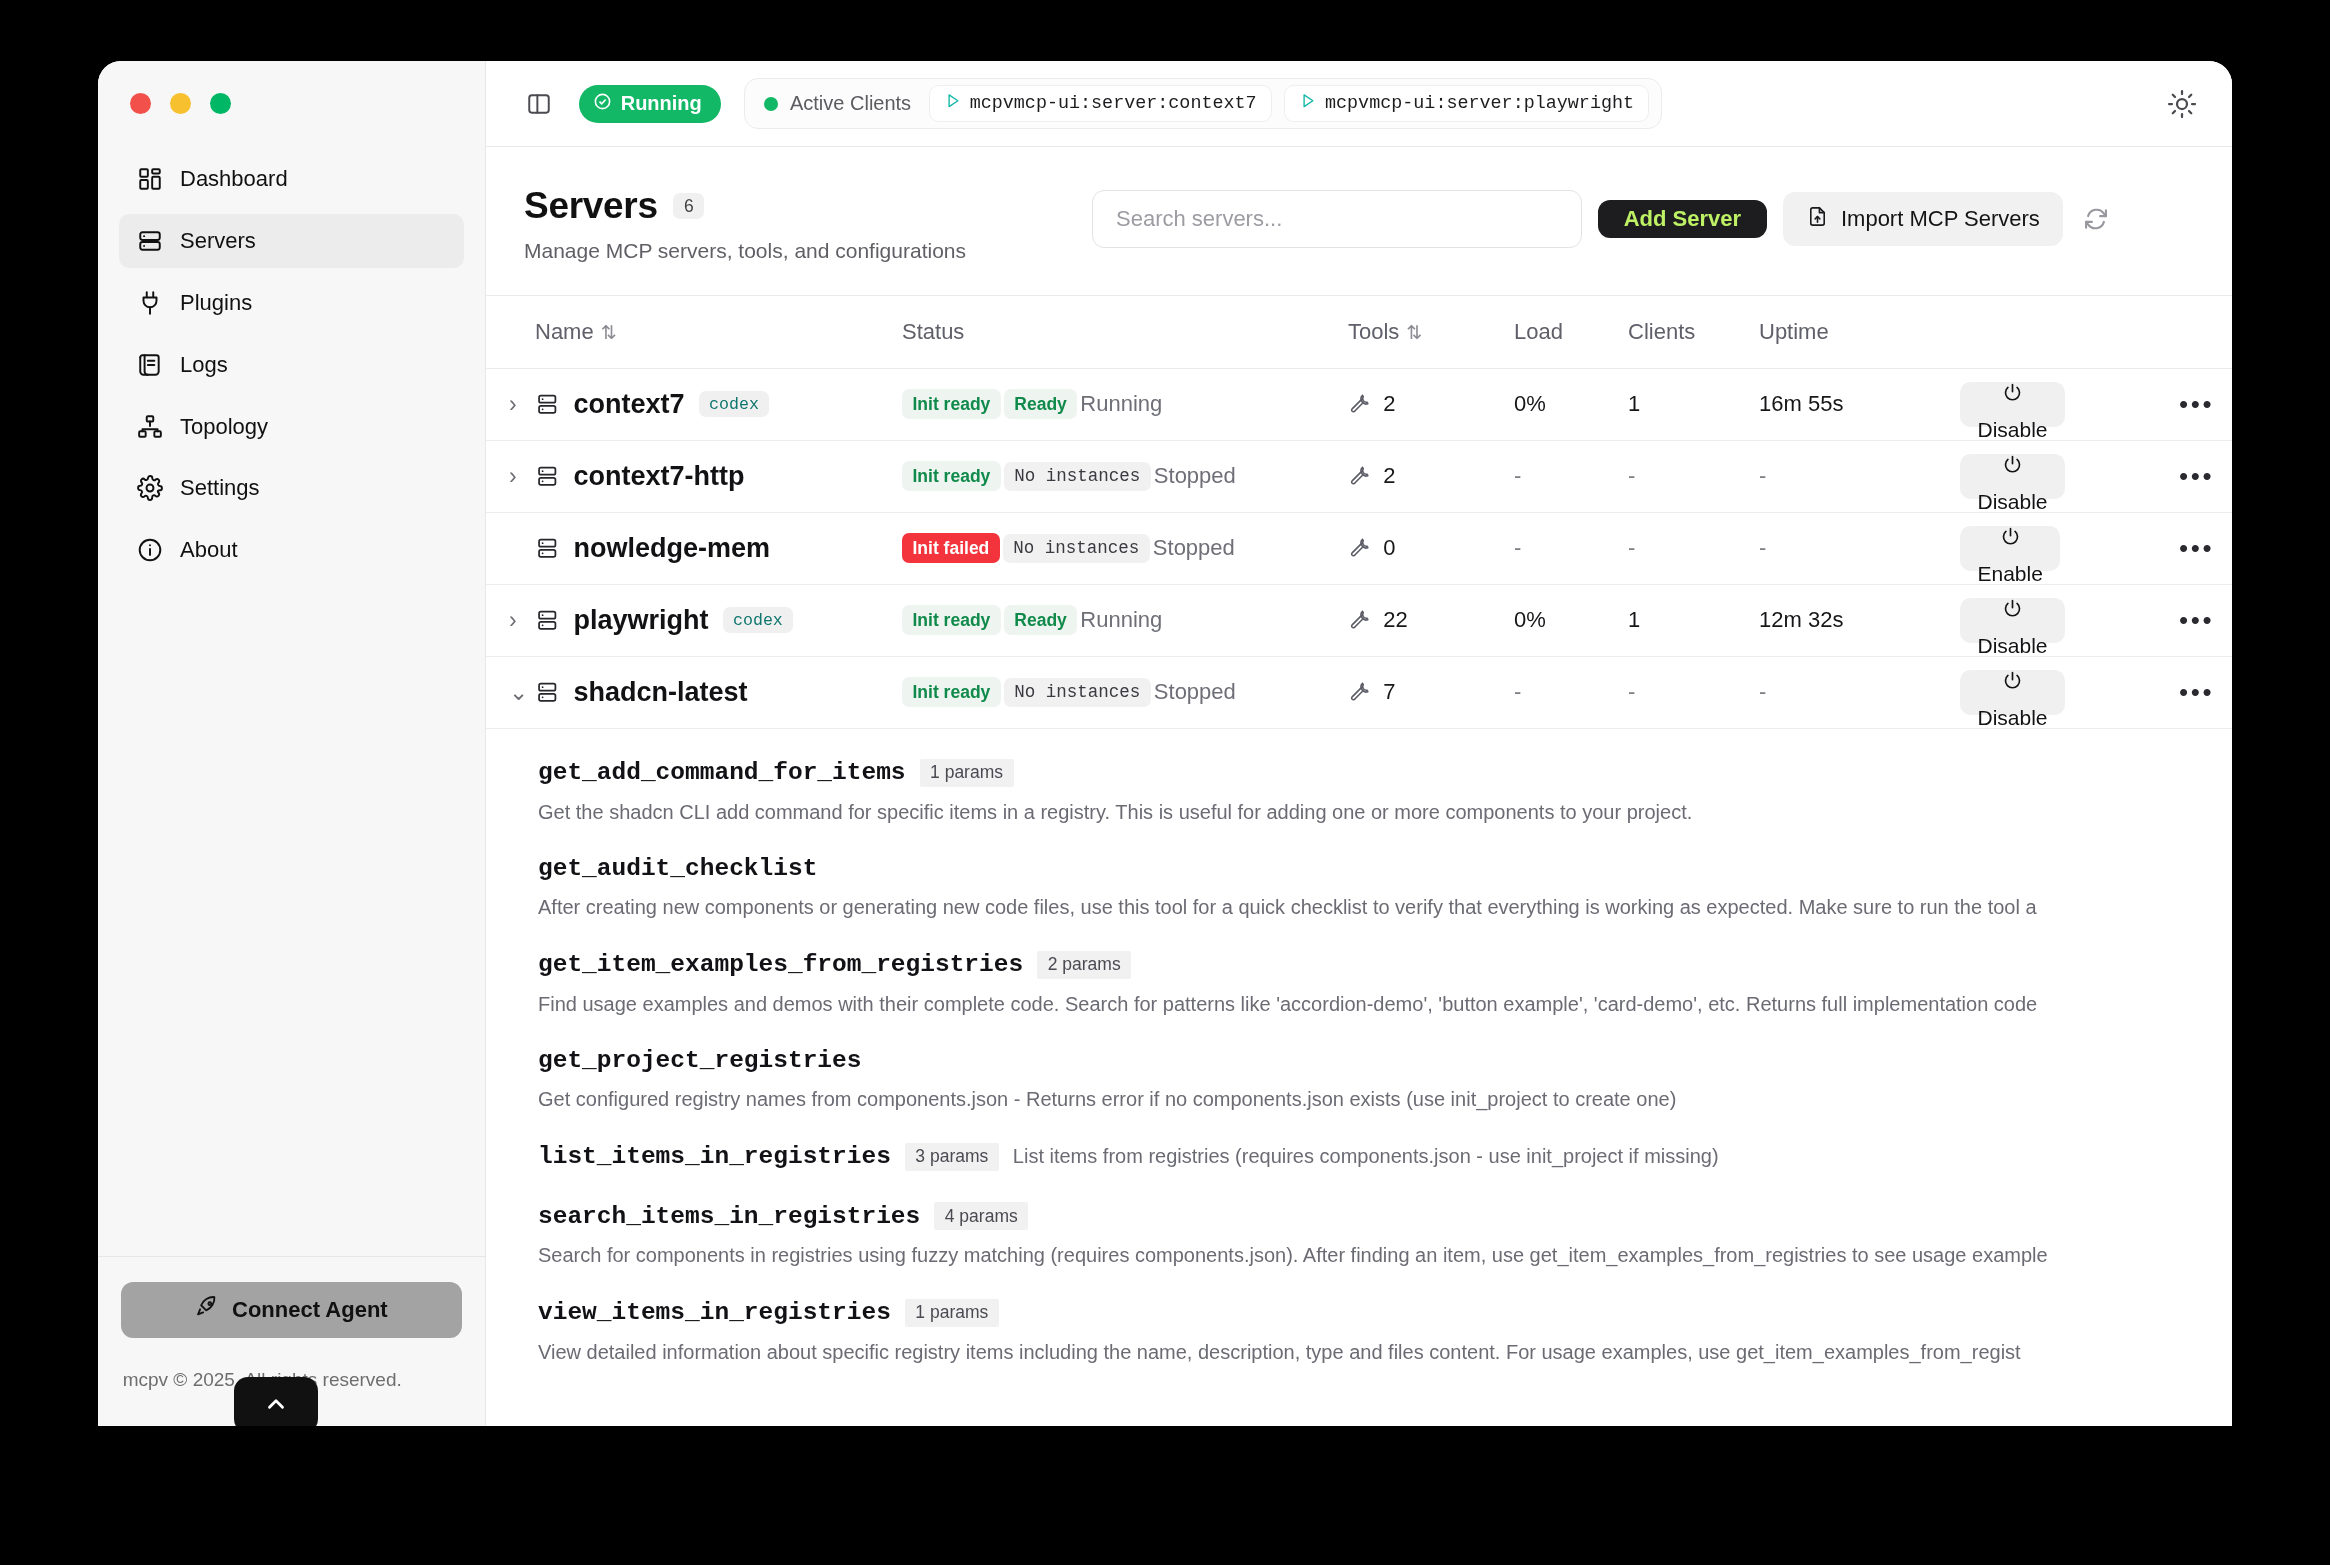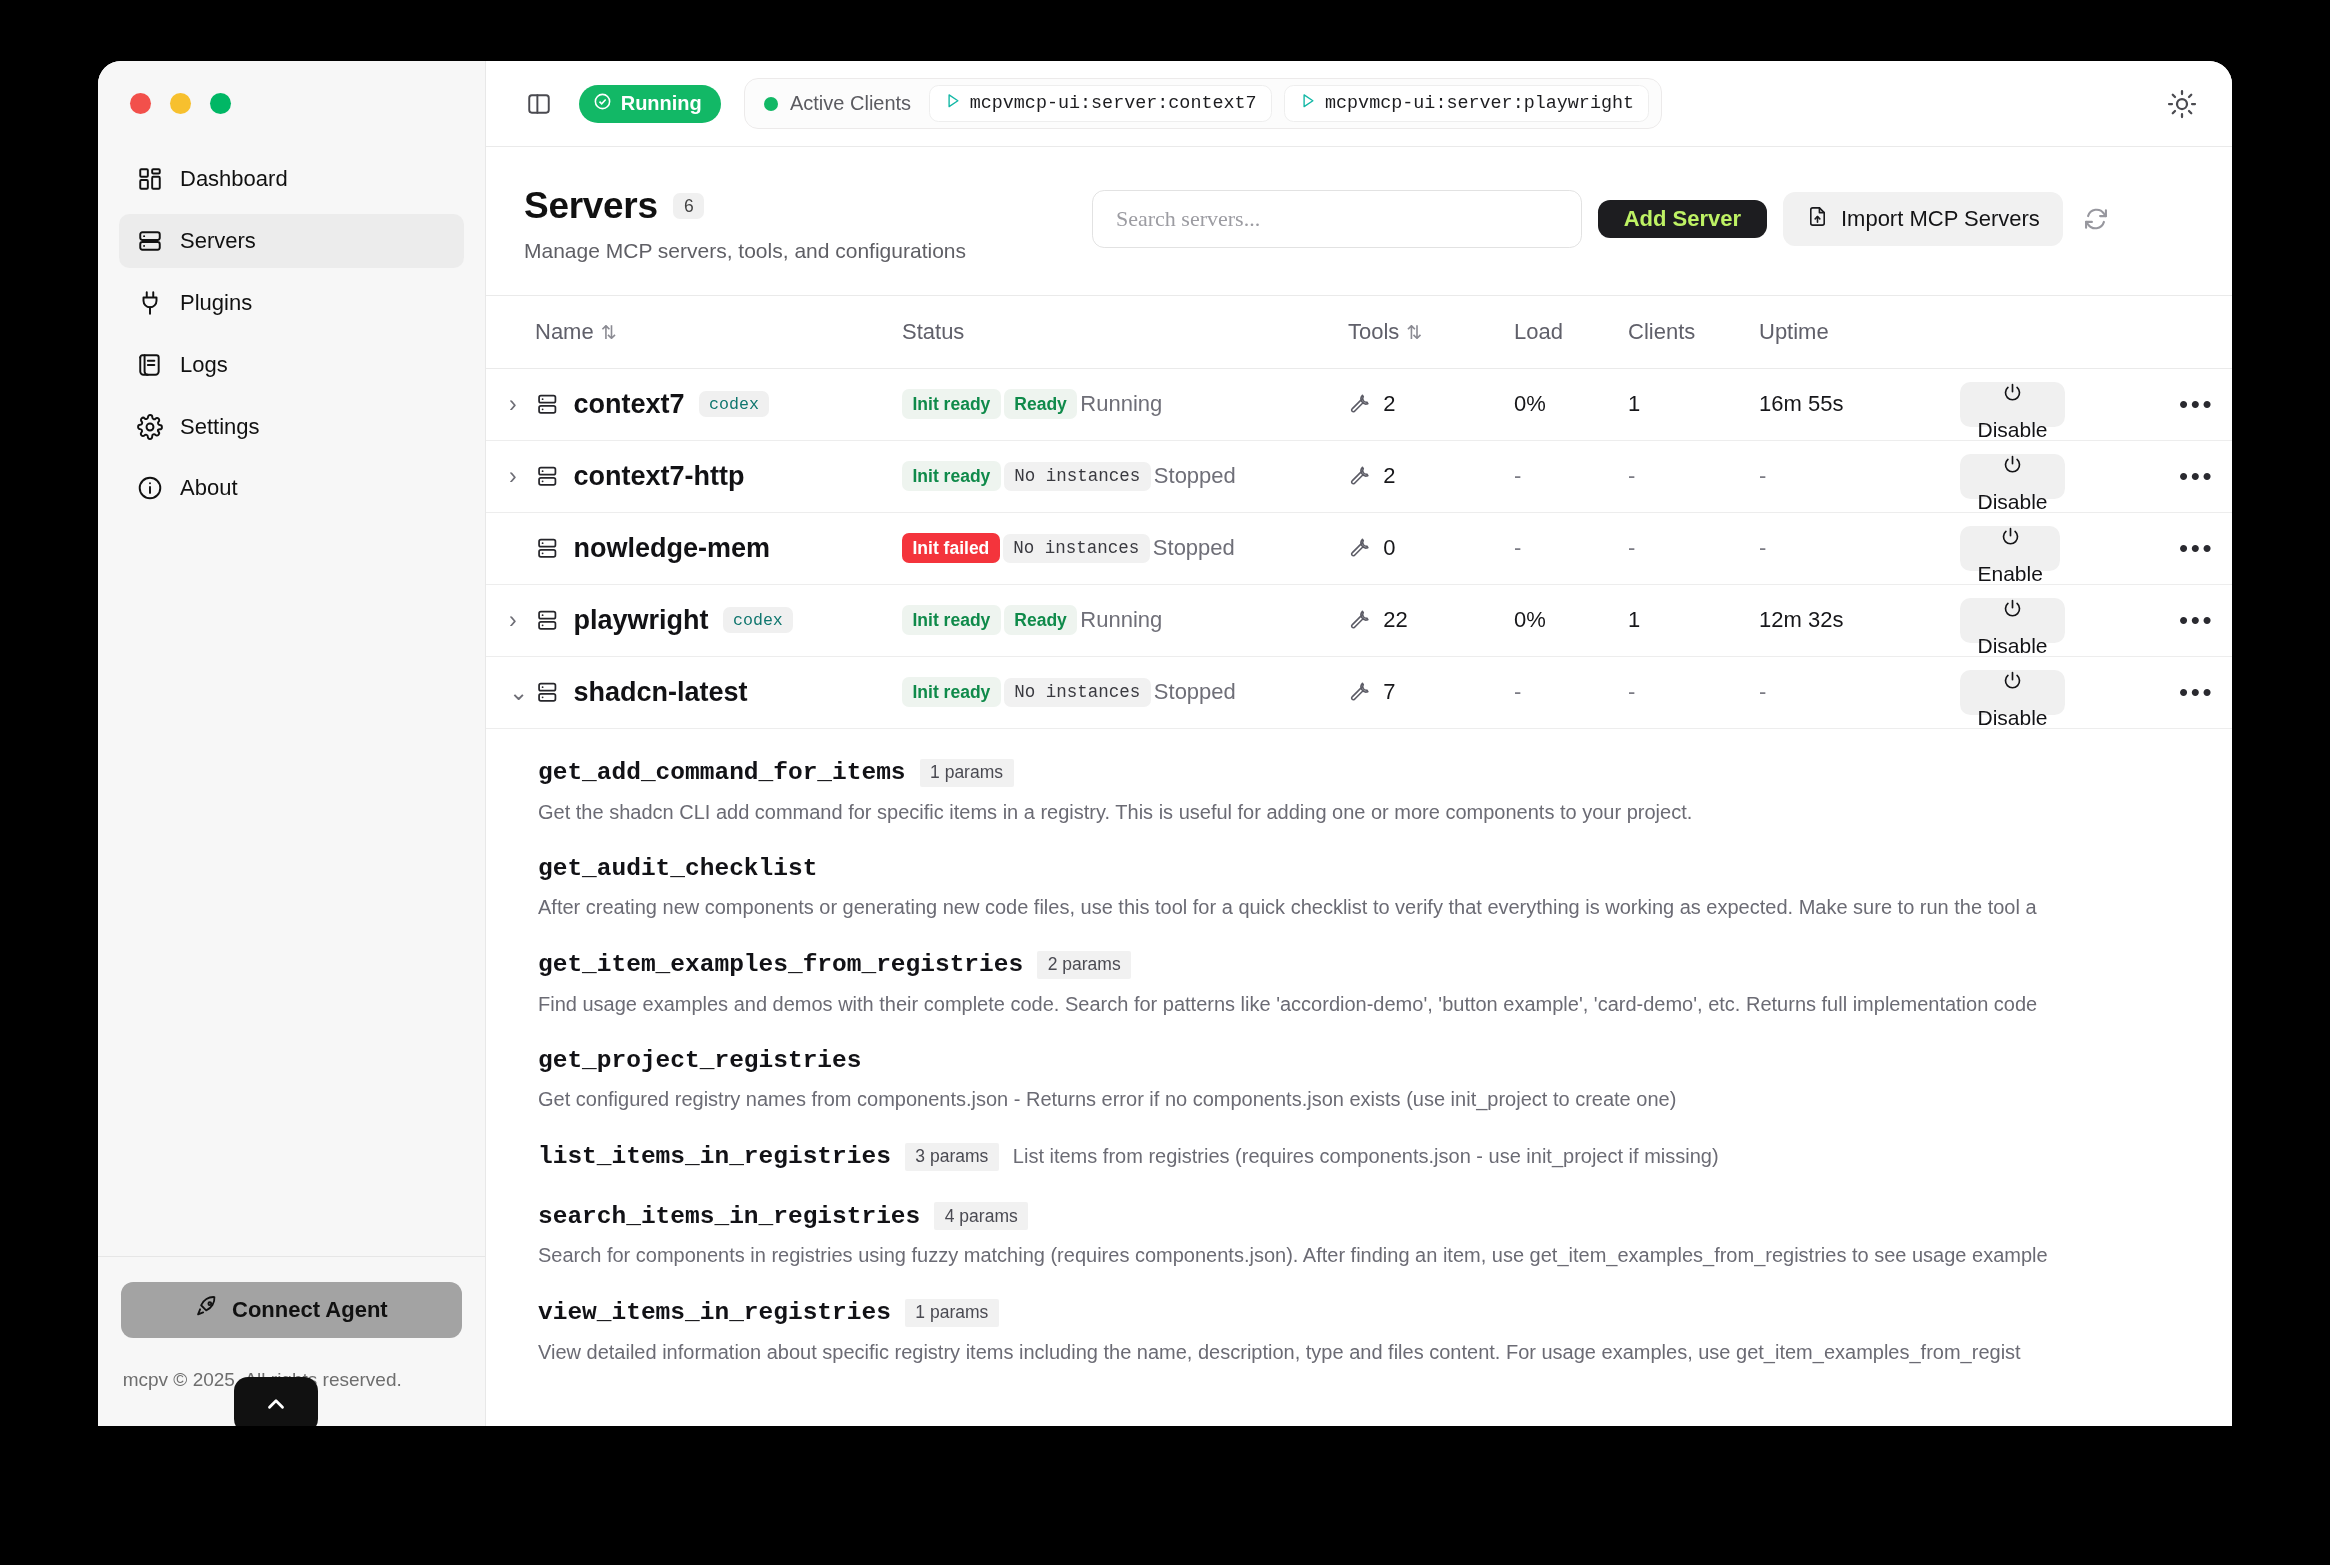--- a/index.html
+++ b/index.html
@@ -163,21 +163,21 @@
   #header-actions { display: flex; align-items: center; gap: 15.7px; margin-top: 5.2px; }
   #search-box {
     width: 490px; height: 58px;
     border: 0.9px solid #e2e2e2;
     border-radius: 12.2px;
     padding: 0 23px;
     font-size: 22px;
     color: #222;
     outline: none;
     background: #fff;
-    font-family: Liberation Serif, serif;
+    font-family: Liberation Sans, sans-serif;
   }
   #search-box::placeholder { color: #9c9ca2; }
   #add-server {
     height: 38px; background: #1d1d20; color: #bef264;
     border: none; border-radius: 12.2px; padding: 0 26px;
     font-size: 22px; font-weight: 700; cursor: pointer;
     font-family: "Liberation Sans", sans-serif;
   }
   #import-btn {
     height: 54px; background: #f1f1f1; color: #141416;
@@ -324,20 +324,31 @@
           <svg viewBox="0 0 24 24">
               <path d="M7 3h11a2 2 0 0 1 2 2v13a3 3 0 0 1-3 3H6a3 3 0 0 1-3-3V5"></path>
               <path d="M3 5a2 2 0 0 1 2-2h2v15a3 3 0 0 0 3 3"></path>
               <line x1="10" y1="8" x2="16" y2="8"></line>
               <line x1="10" y1="12" x2="16" y2="12"></line>
             </svg>
         </span>
         <span>Logs</span>
       </div>
 
+      <div class="nav-item">
+        <span class="nav-icon">
+          <svg viewBox="0 0 24 24">
+              <rect x="9" y="2" width="6" height="5" rx="1"></rect>
+              <rect x="2" y="16" width="6" height="5" rx="1"></rect>
+              <rect x="16" y="16" width="6" height="5" rx="1"></rect>
+              <path d="M12 7v4M5 16v-2h14v2"></path>
+            </svg>
+        </span>
+        <span>Topology</span>
+      </div>
 
       <div class="nav-item">
         <span class="nav-icon">
           <svg viewBox="0 0 24 24">
               <circle cx="12" cy="12" r="3.2"></circle>
               <path d="M19.4 14.5a1.7 1.7 0 0 0 .34 1.88l.06.06a2 2 0 1 1-2.83 2.83l-.06-.06a1.7 1.7 0 0 0-1.88-.34 1.7 1.7 0 0 0-1.03 1.56V21a2 2 0 1 1-4 0v-.1a1.7 1.7 0 0 0-1.11-1.56 1.7 1.7 0 0 0-1.88.34l-.06.06a2 2 0 1 1-2.83-2.83l.06-.06a1.7 1.7 0 0 0 .34-1.88 1.7 1.7 0 0 0-1.56-1.03H3a2 2 0 1 1 0-4h.1a1.7 1.7 0 0 0 1.56-1.11 1.7 1.7 0 0 0-.34-1.88l-.06-.06a2 2 0 1 1 2.83-2.83l.06.06a1.7 1.7 0 0 0 1.88.34h.08A1.7 1.7 0 0 0 10.14 3.1V3a2 2 0 1 1 4 0v.1a1.7 1.7 0 0 0 1.03 1.56 1.7 1.7 0 0 0 1.88-.34l.06-.06a2 2 0 1 1 2.83 2.83l-.06.06a1.7 1.7 0 0 0-.34 1.88v.08a1.7 1.7 0 0 0 1.56 1.03H21a2 2 0 1 1 0 4h-.1a1.7 1.7 0 0 0-1.5 1.03z"></path>
             </svg>
         </span>
         <span>Settings</span>
       </div>

